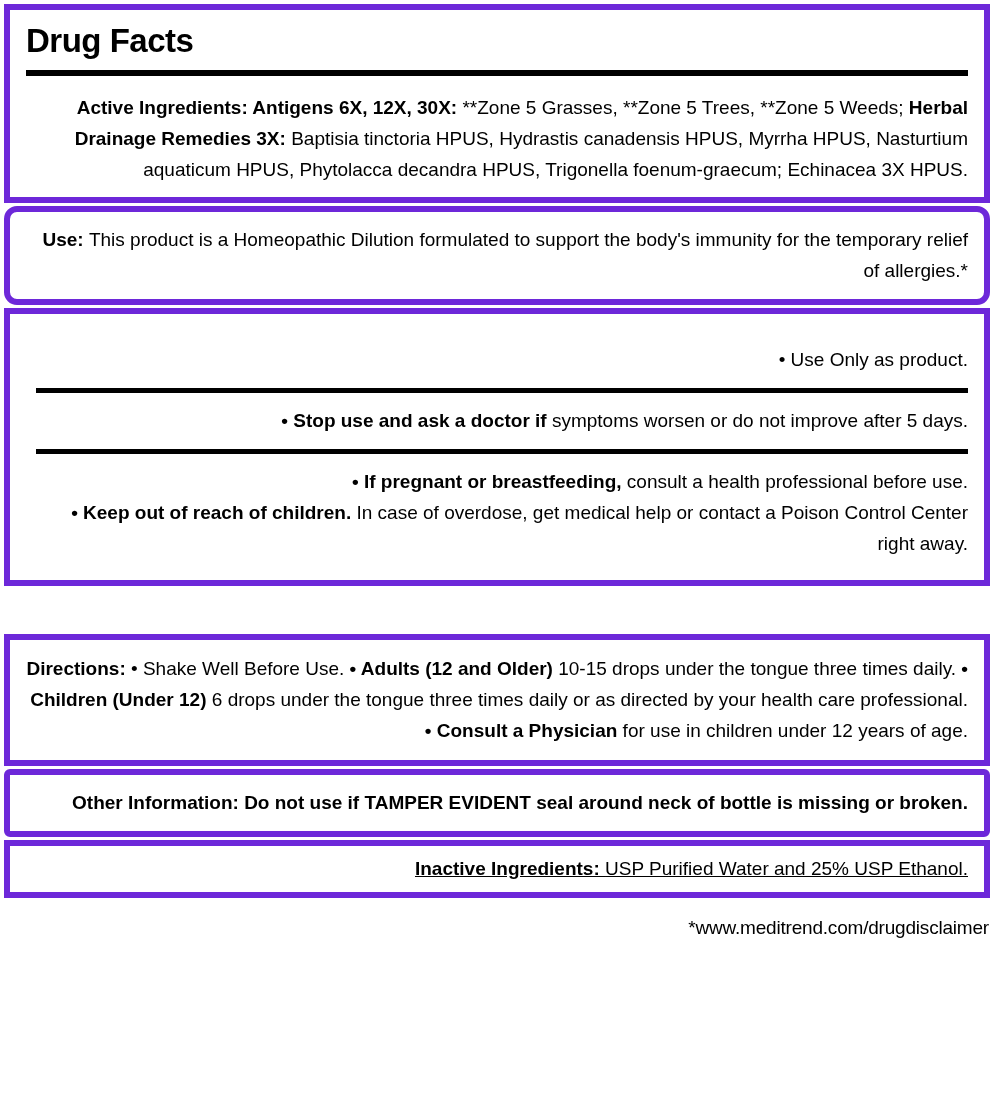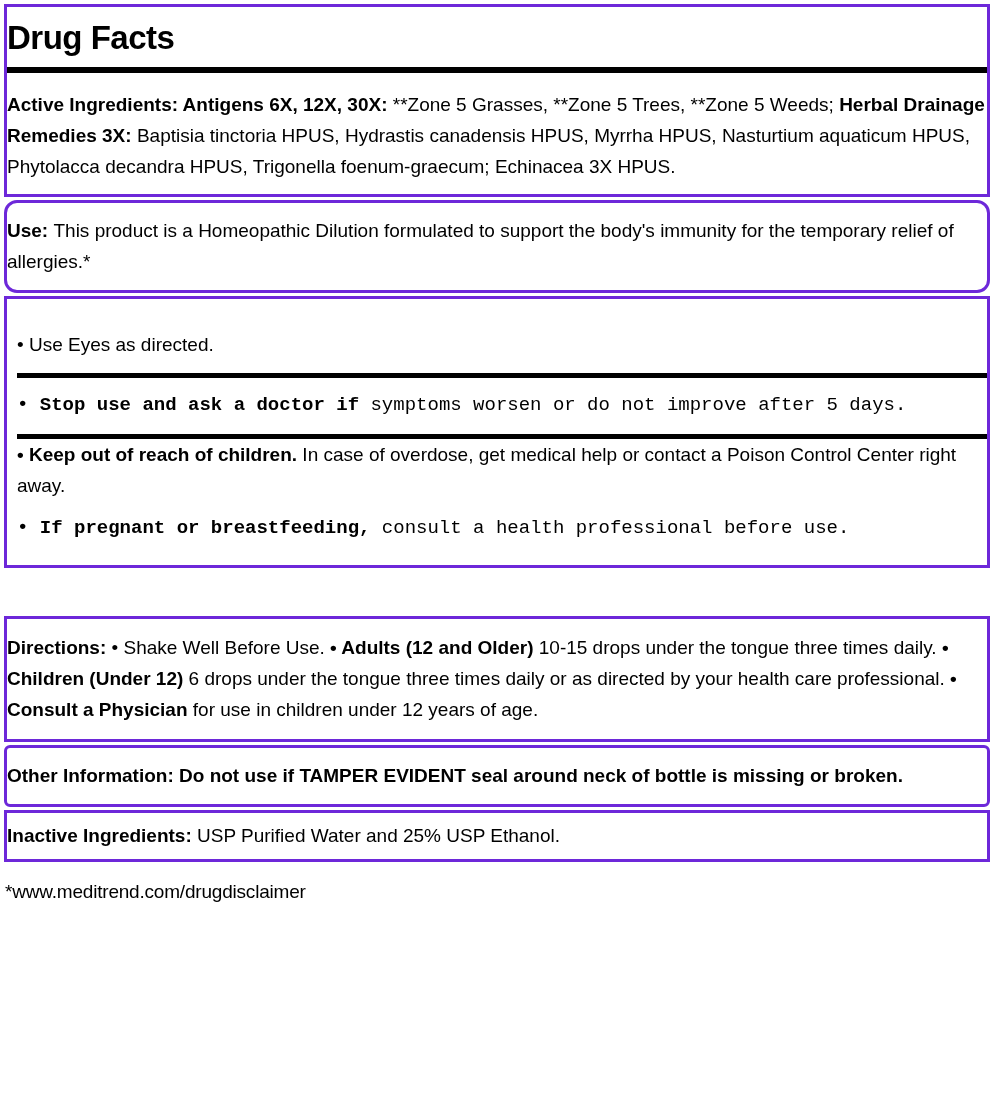--- a/index.html
+++ b/index.html
@@ -13,27 +13,27 @@
     overflow: hidden;
     font-family: "Liberation Sans", sans-serif;
     color: #000000;
     font-size: 19px;
     line-height: 31px;
     -webkit-font-smoothing: antialiased;
   }
   .label { padding-top: 4px; }
 
   .box {
-    border: 3px solid #6d28d9;
+    border: 6px solid #6d28d9;
     margin: 0 4px 3px 4px;
-    padding: 0 0;
+    padding: 0 16px;
     background: #ffffff;
   }
 
-  .para { margin: 0; }
+  .para { margin: 0; text-align: right; }
   b { font-weight: bold; }
 
   
   .box-head { padding-top: 12px; padding-bottom: 12px; }
   .title {
     margin: 0;
     font-size: 33px;
     line-height: 38px;
     font-weight: bold;
     letter-spacing: -0.5px;
@@ -51,31 +51,31 @@
   
   .box-warnings { padding-top: 14px; padding-bottom: 21px; }
   .w-heading { font-weight: bold; }
   .bullet { padding-left: 10px; margin-top: 16px; }
   .bullet-tight { margin-top: 0; }
   .w-rule {
     height: 5px;
     background: #000000;
     margin: 13px 0 0 10px;
   }
-  .after-rule { margin-top: 12px; font-family: Liberation Mono, monospace; }
+  .after-rule { margin-top: 12px; }
 
   
   .box-directions { padding-top: 13px; padding-bottom: 14px; margin-top: 48px; }
 
   
   .box-other { padding-top: 12px; padding-bottom: 13px; border-radius: 6px; }
   .box-other .para { font-weight: bold; }
 
   
-  .box-inactive { padding-top: 7px; padding-bottom: 8px; }
+  .box-inactive { padding-top: 7px; padding-bottom: 8px; text-decoration: underline; }
 
   
   .footnotes { margin: 14px 5px 0 5px; }
   .fn { margin: 0; letter-spacing: -0.2px; }
   .fn-para { margin-top: 16px; line-height: 30px; }
   .fn-line { display: block; white-space: nowrap; }
 </style>
 </head>
 <body>
 
@@ -85,26 +85,26 @@
     <h1 class="title">Drug Facts</h1>
     <div class="rule-title"></div>
     <p class="para"><b>Active Ingredients: Antigens 6X, 12X, 30X: </b><span>**Zone 5 Grasses, **Zone 5 Trees, **Zone 5 Weeds; </span><b>Herbal Drainage Remedies 3X: </b><span>Baptisia tinctoria HPUS, Hydrastis canadensis HPUS, Myrrha HPUS, Nasturtium aquaticum HPUS, Phytolacca decandra HPUS, Trigonella foenum-graecum; Echinacea 3X HPUS.</span></p>
   </section>
 
   <section class="box box-use">
     <p class="para"><b>Use: </b><span>This product is a Homeopathic Dilution formulated to support the body's immunity for the temporary relief of allergies.*</span></p>
   </section>
 
   <section class="box box-warnings">
-    <p class="para bullet"><span>• Use Eyes as directed.</span></p>
+    <p class="para bullet"><span>• Use Only as product.</span></p>
     <div class="w-rule"></div>
     <p class="para bullet after-rule"><b>• Stop use and ask a doctor if </b><span>symptoms worsen or do not improve after 5 days.</span></p>
     <div class="w-rule"></div>
+    <p class="para bullet after-rule"><b>• If pregnant or breastfeeding, </b><span>consult a health professional before use.</span></p>
     <p class="para bullet bullet-tight"><b>• Keep out of reach of children. </b><span>In case of overdose, get medical help or contact a Poison Control Center right away.</span></p>
-    <p class="para bullet after-rule"><b>• If pregnant or breastfeeding, </b><span>consult a health professional before use.</span></p>
   </section>
 
   <section class="box box-directions">
     <p class="para"><b>Directions: </b><span>• Shake Well Before Use. </span><b>• Adults (12 and Older) </b><span>10-15 drops under the tongue three times daily. </span><b>• Children (Under 12) </b><span>6 drops under the tongue three times daily or as directed by your health care professional. </span><b>• Consult a Physician </b><span>for use in children under 12 years of age.</span></p>
   </section>
 
   <section class="box box-other">
     <p class="para"><b>Other Information: Do not use if TAMPER EVIDENT seal around neck of bottle is missing or broken.</b></p>
   </section>
 

